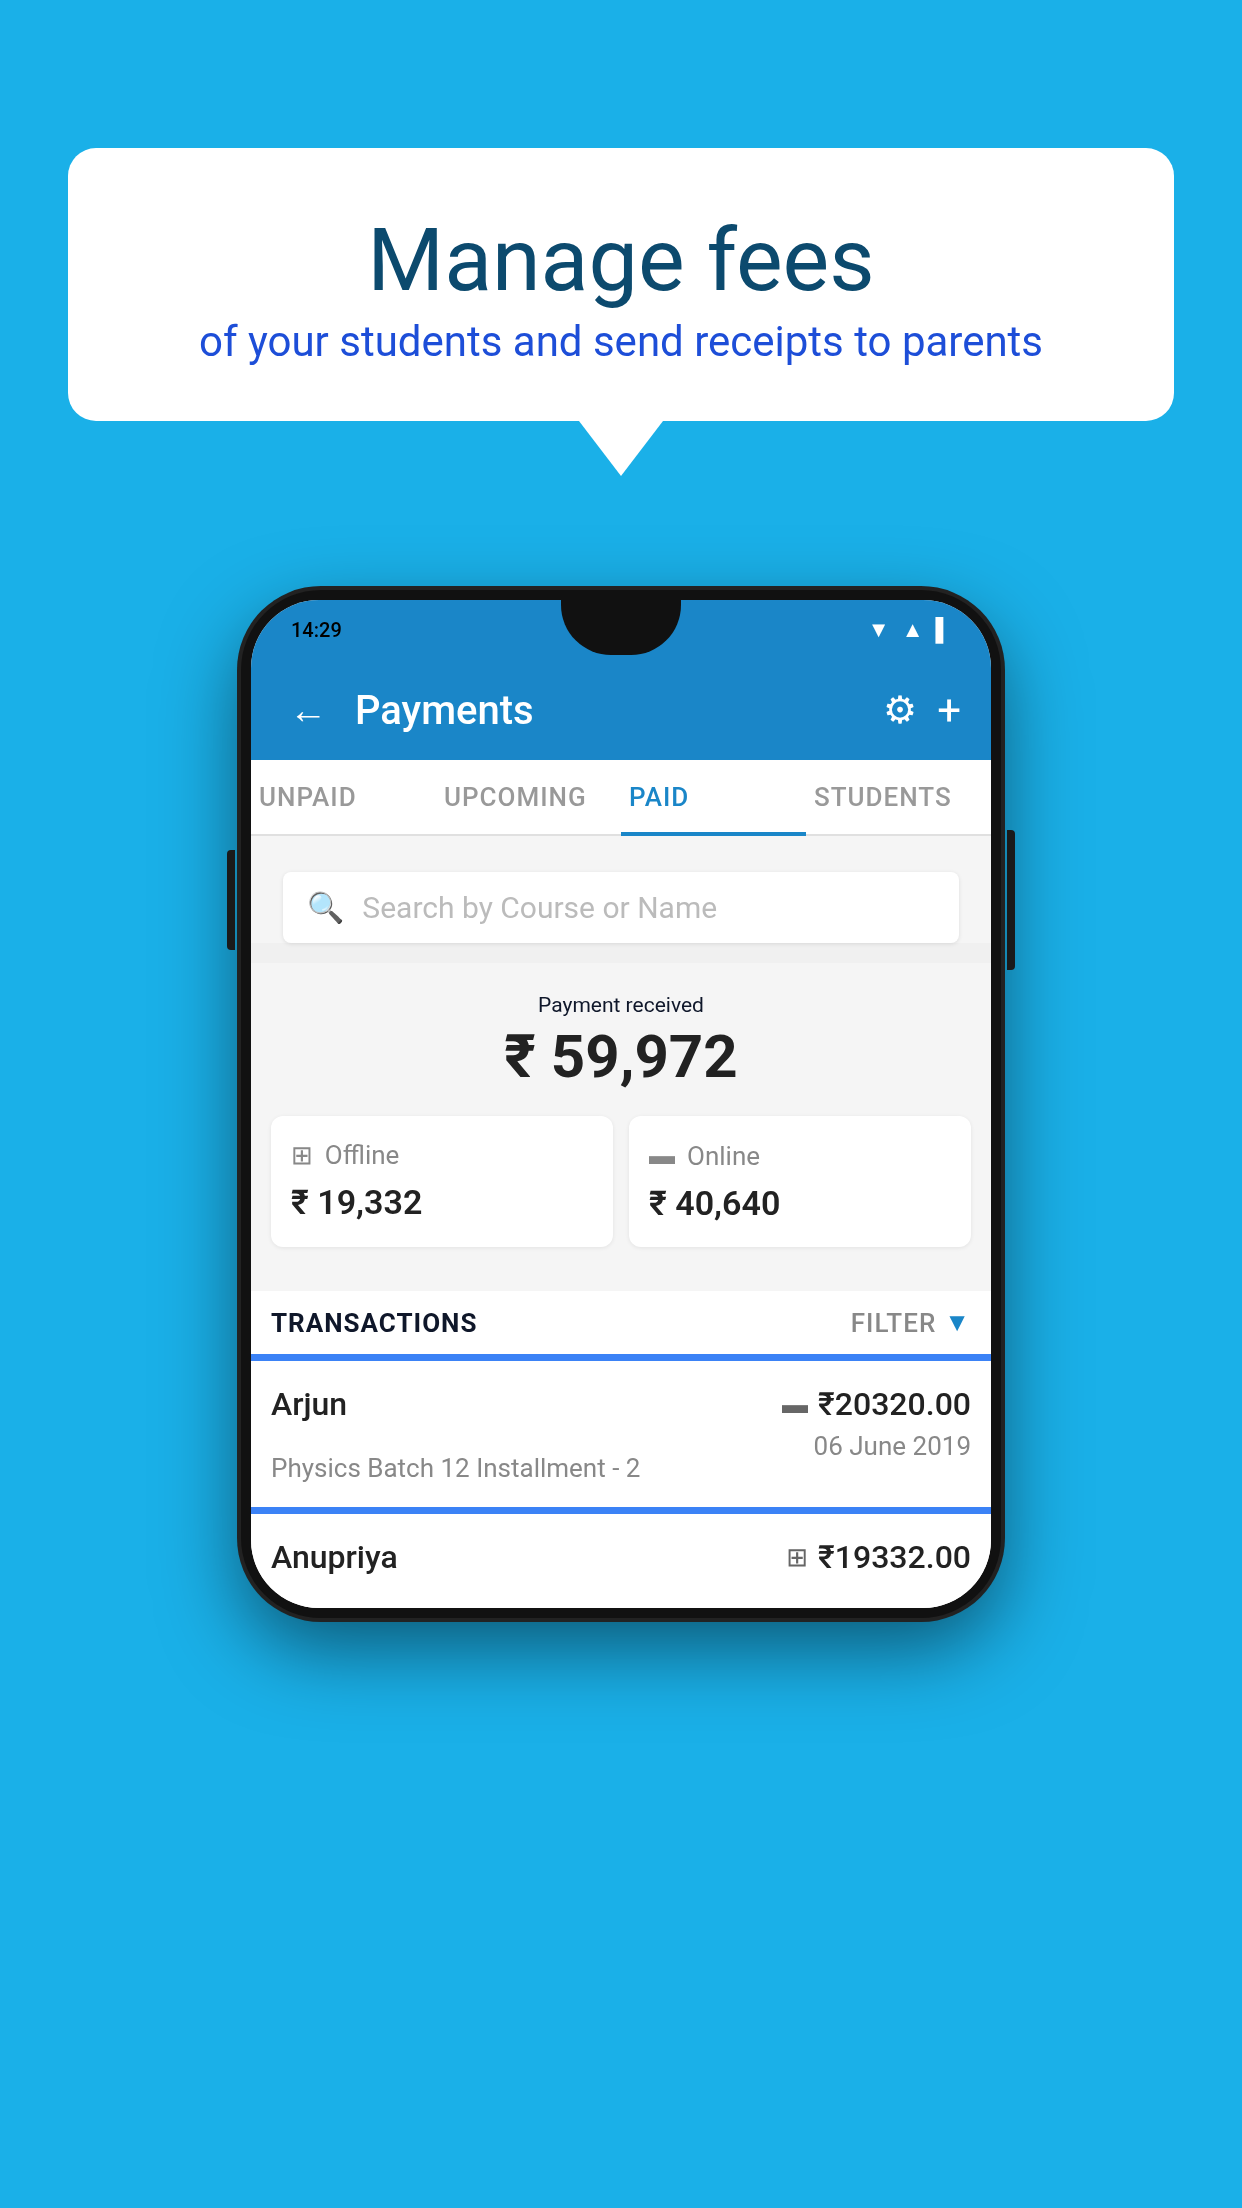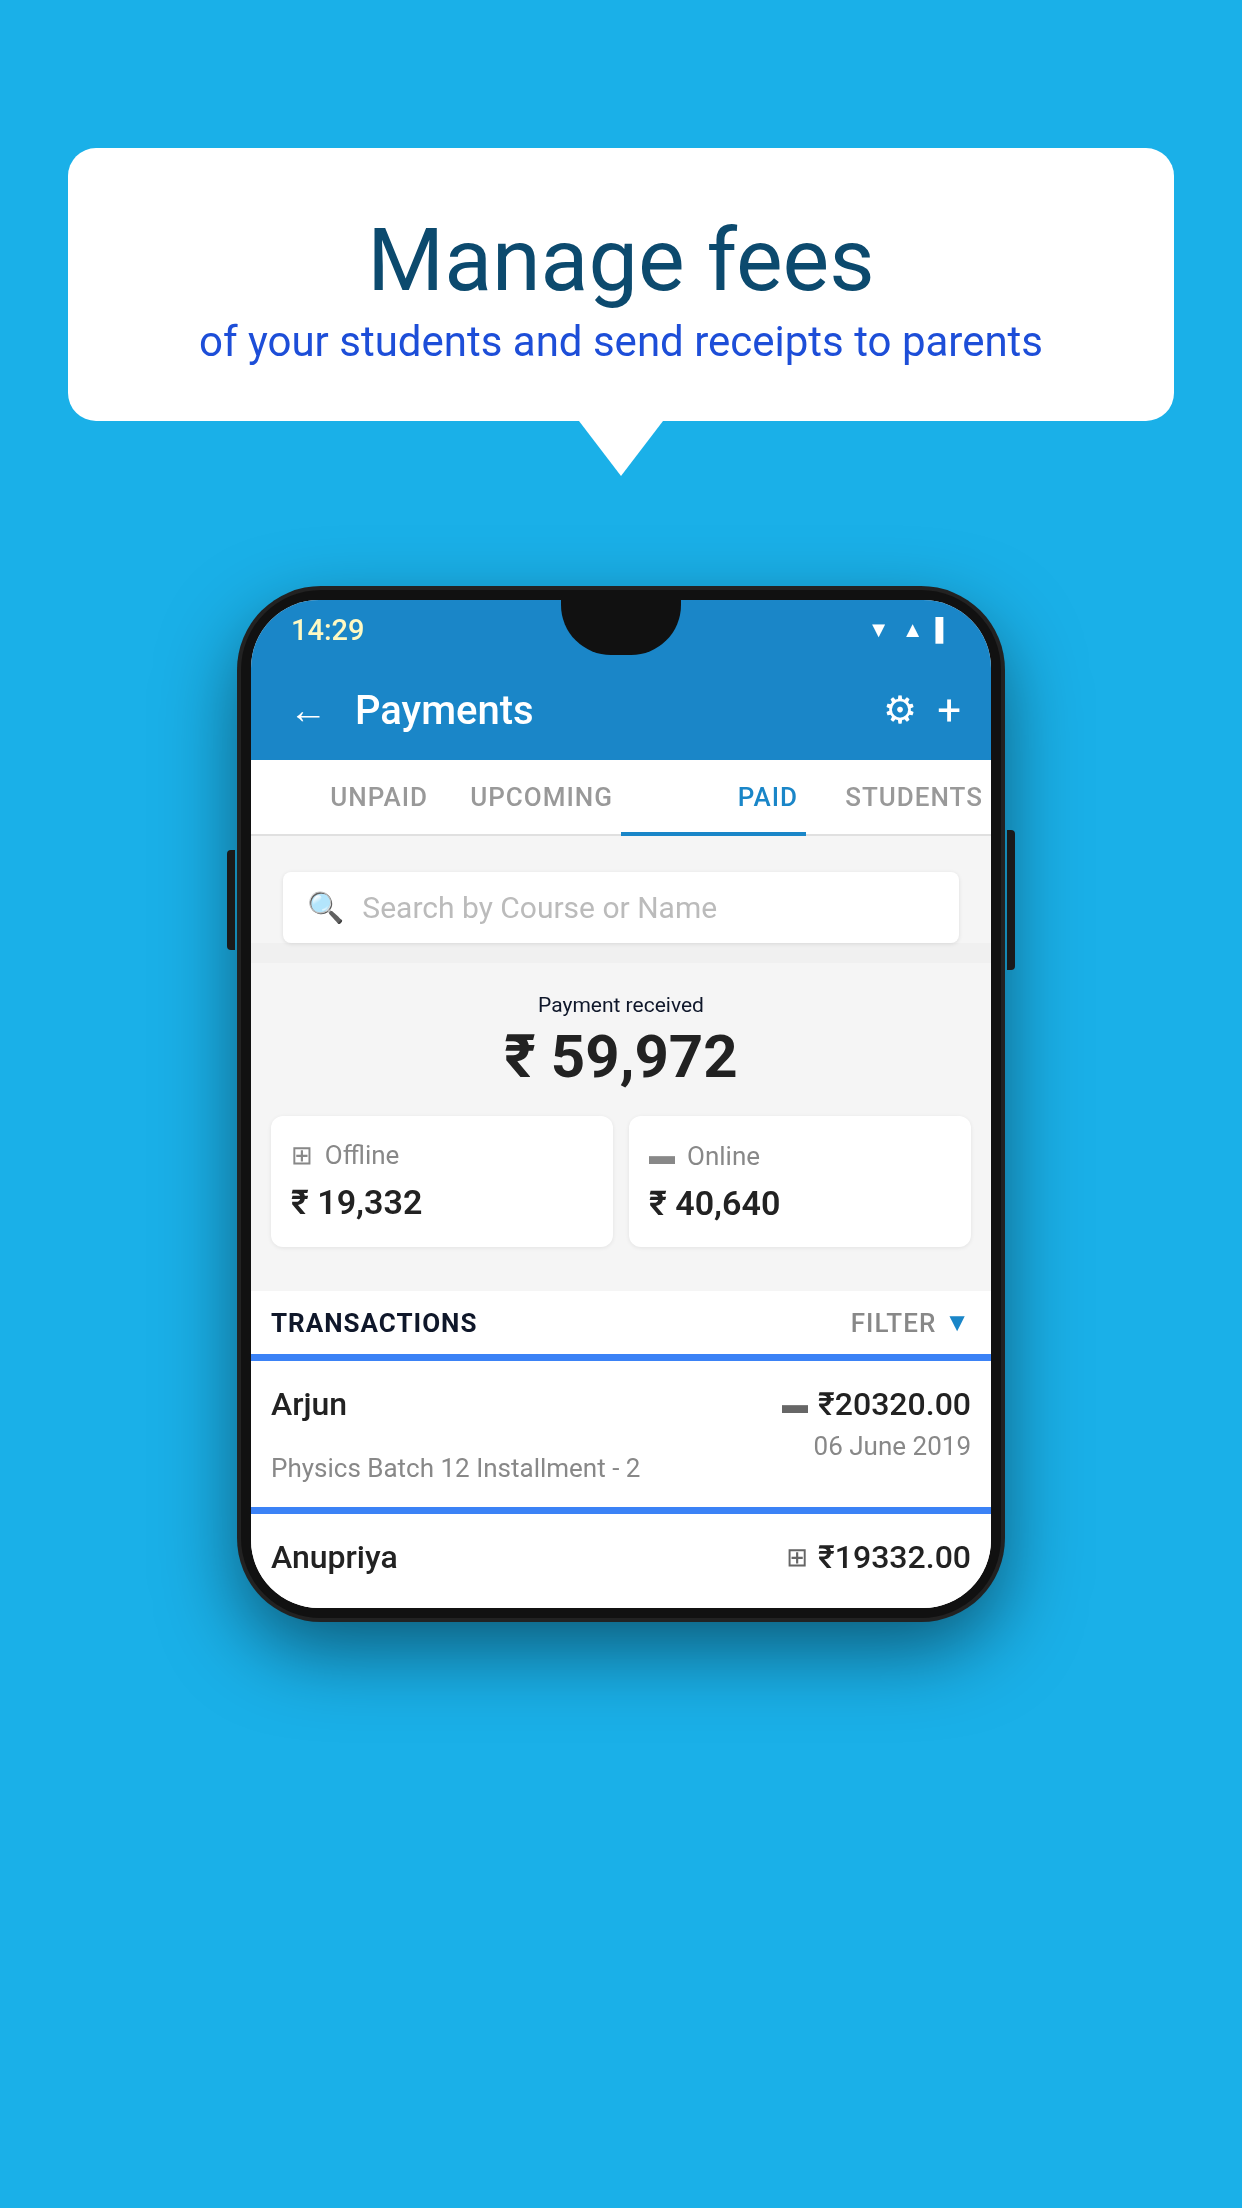--- a/index.html
+++ b/index.html
@@ -96,22 +96,22 @@
     .status-bar {
       background: #1a86c8;
       height: 60px;
       display: flex;
       align-items: center;
       justify-content: space-between;
       padding: 0 40px;
       position: relative;
     }
     .status-time {
-      color: #fef9c3;
-      font-size: 29px;
+      color: #000000;
+      font-size: 20px;
       font-weight: 500;
     }
     .status-icons {
       display: flex;
       align-items: center;
       gap: 12px;
     }
     
     .notch {
       position: absolute;
@@ -162,21 +162,21 @@
     }
 
     
     .tabs {
       background: white;
       display: flex;
       border-bottom: 2px solid #e0e0e0;
     }
     .tab {
       flex: 1;
-      text-align: right;
+      text-align: left;
       padding: 22px 8px;
       font-size: 26px;
       font-weight: 500;
       color: #999;
       cursor: pointer;
       letter-spacing: 1px;
       position: relative;
     }
     .tab.active {
       color: #1a86c8;

